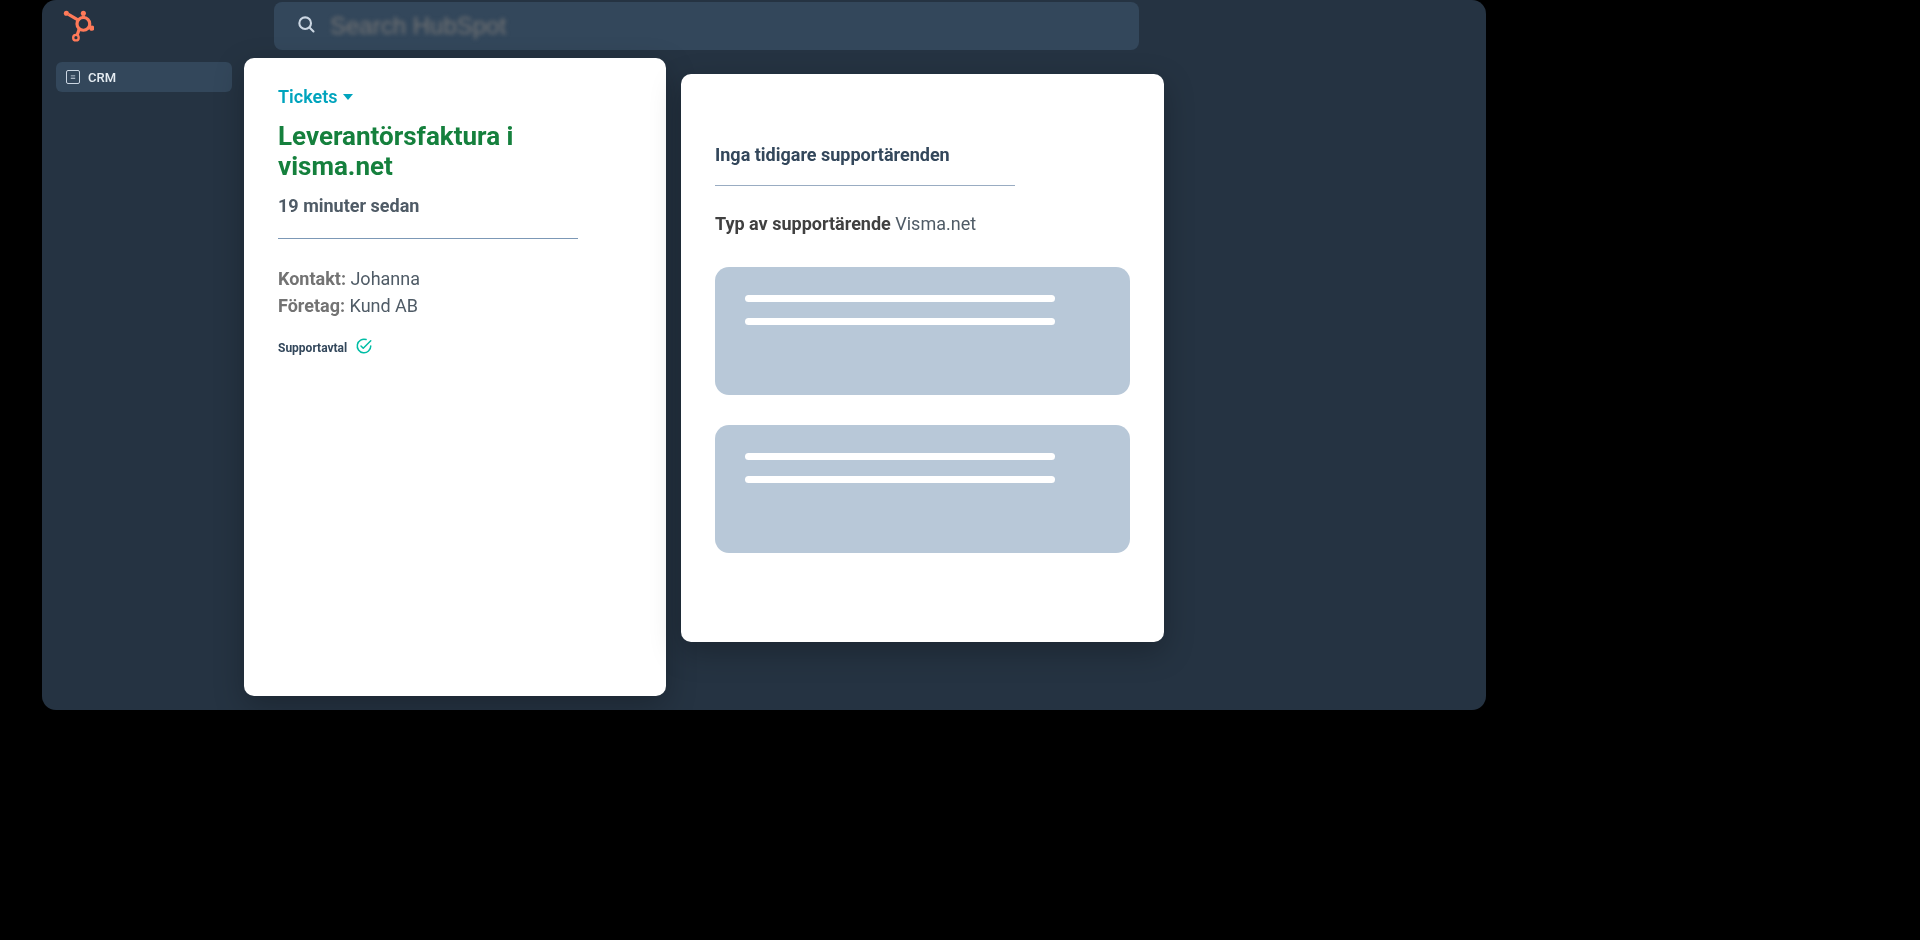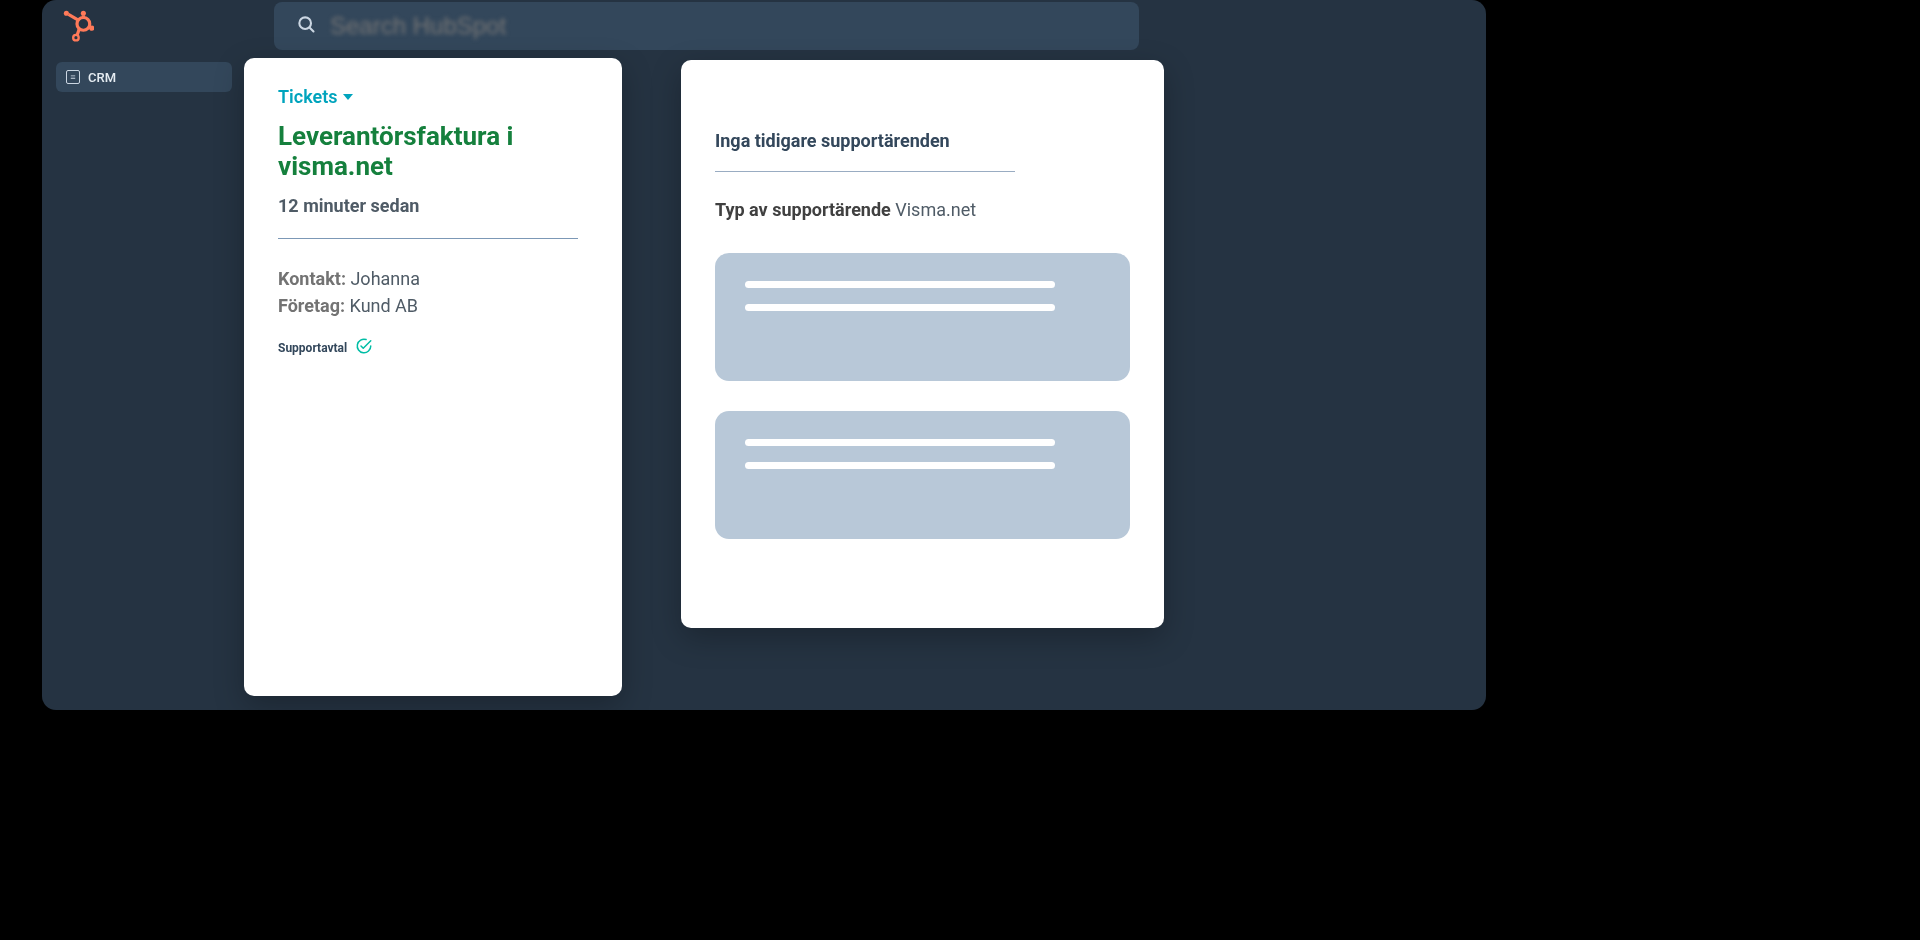--- a/index.html
+++ b/index.html
@@ -97,21 +97,21 @@
     border-radius: 10px;
     padding: 28px 34px;
     color: #2d3e50;
     box-shadow: 0 10px 30px rgba(0,0,0,0.25);
   }
 
   .card-left {
     position: relative;
     top: 0;
     margin-left: 12px;
-    width: 378px;
+    width: 422px;
     height: 638px;
   }
 
   .tickets-dd {
     color: #00a4bd;
     font-size: 18px;
     font-weight: 600;
     display: flex;
     align-items: center;
     gap: 6px;
@@ -166,21 +166,21 @@
     gap: 8px;
     font-size: 12px;
     font-weight: 700;
     color: #33475b;
   }
   .supportavtal svg { color: #00bda5; }
 
   .card-right {
     position: absolute;
     left: 639px;
-    top: 60px;
+    top: 74px;
     width: 483px;
     height: 568px;
     padding-top: 70px;
   }
 
   .right-heading {
     font-size: 18px;
     font-weight: 700;
     color: #33475b;
   }
@@ -249,21 +249,21 @@
       </div>
     </div>
 
     <div class="card card-left">
       <div class="tickets-dd">
         <span>Tickets</span>
         <span class="caret"></span>
       </div>
 
       <div class="ticket-title">Leverantörsfaktura i visma.net</div>
-      <div class="ticket-time">12 minuter sedan</div>
+      <div class="ticket-time">19 minuter sedan</div>
 
       <hr class="divider">
 
       <div class="kv-block">
         <div class="kv">
           <b>Kontakt:</b>
           <span> </span><span>Johanna</span>
         </div>
         <div class="kv">
           <b>Företag:</b>

